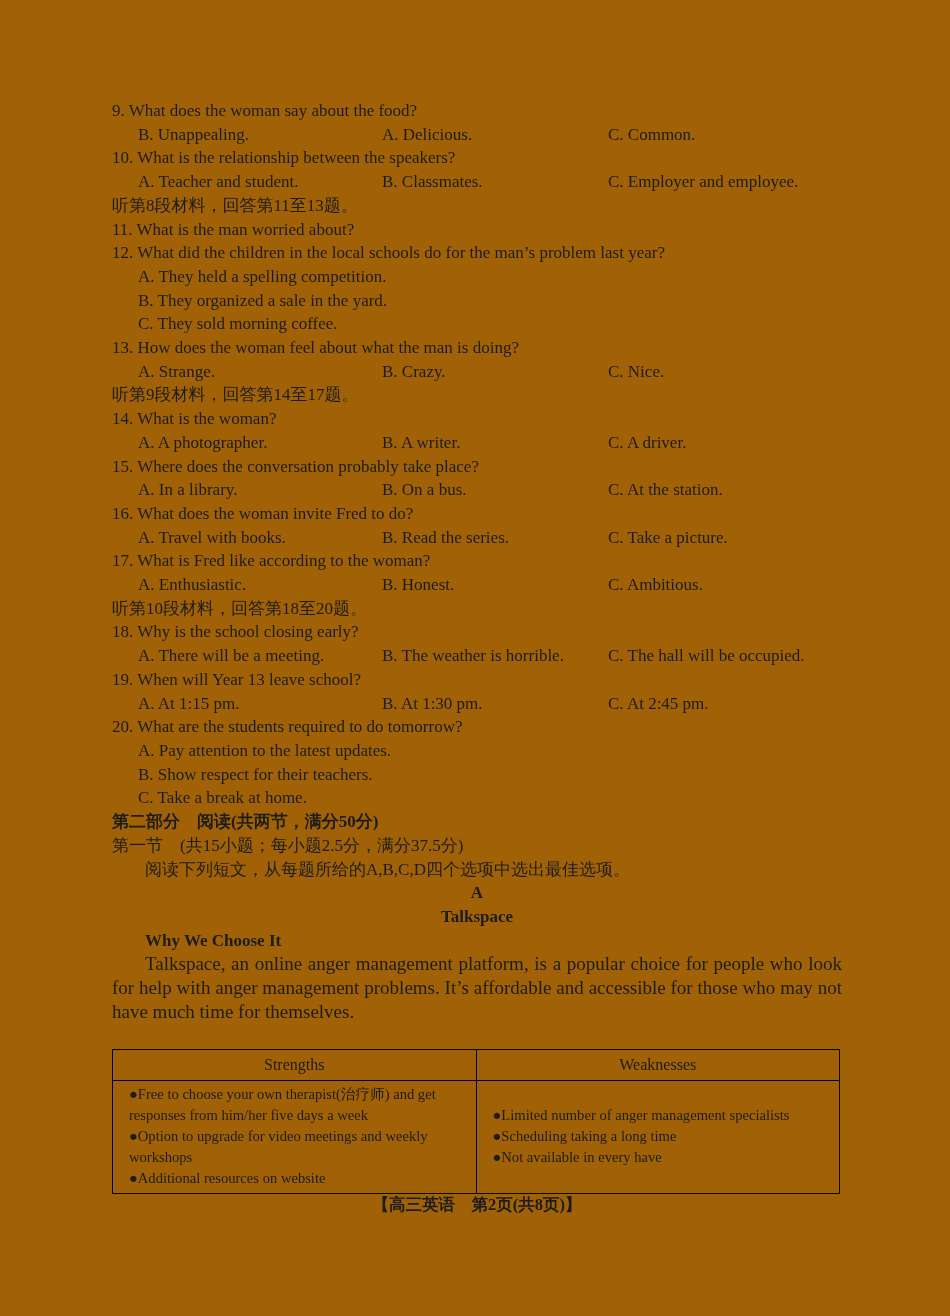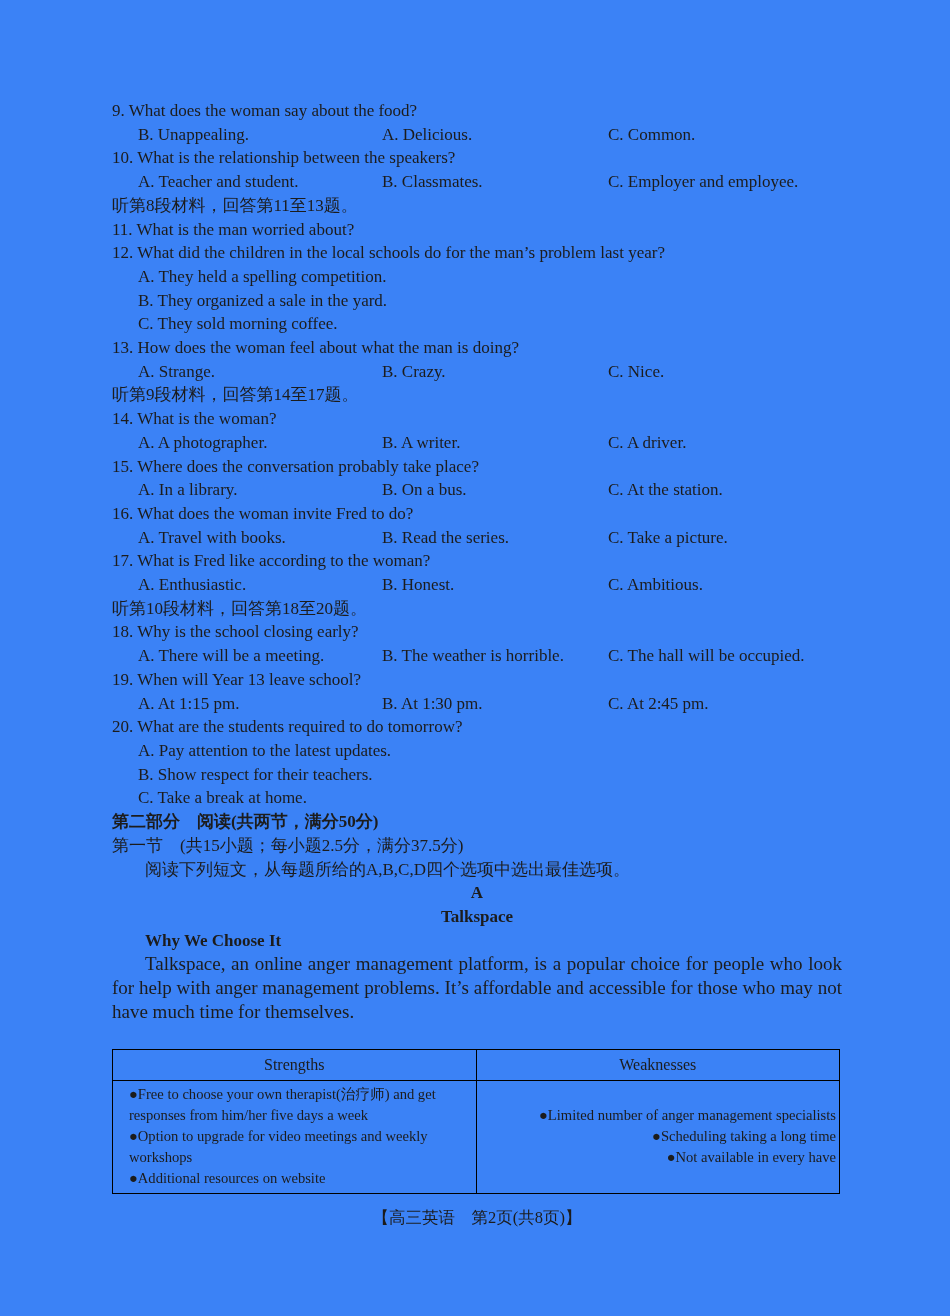--- a/index.html
+++ b/index.html
@@ -8,21 +8,21 @@
     width: 950px;
     height: 1316px;
     font-family: "Liberation Serif", "DejaVu Serif", serif;
     color: #1c1c1c;
     overflow: hidden;
   }
   .page {
     width: 950px;
     height: 1316px;
     padding: 99px 108px 0 112px;
-    background: #3b82f6;
+    background: #a16207;
   }
   .content { width: 730px; }
   .line {
     font-size: 17px;
     line-height: 23.7px;
     white-space: nowrap;
   }
   .opt-row {
     padding-left: 26px;
     display: grid;
@@ -57,25 +57,24 @@
     height: 31px;
     text-align: center;
     vertical-align: middle;
   }
   table.sw td {
     font-size: 14.6px;
     line-height: 21px;
     padding: 3px 3px 4px 16px;
   }
   td.cell-strengths { width: 53%; vertical-align: top; }
-  td.cell-weaknesses { vertical-align: middle; text-align: right; }
+  td.cell-weaknesses { vertical-align: middle; }
   .footer {
-    margin-top: 13px;
     text-align: center;
-    font-weight: normal;
+    font-weight: bold;
     font-size: 16.5px;
   }
 </style>
 </head>
 <body>
 
 <div class="page">
   <div class="content">
 
     <div class="line">9. What does the woman say about the food?</div>

